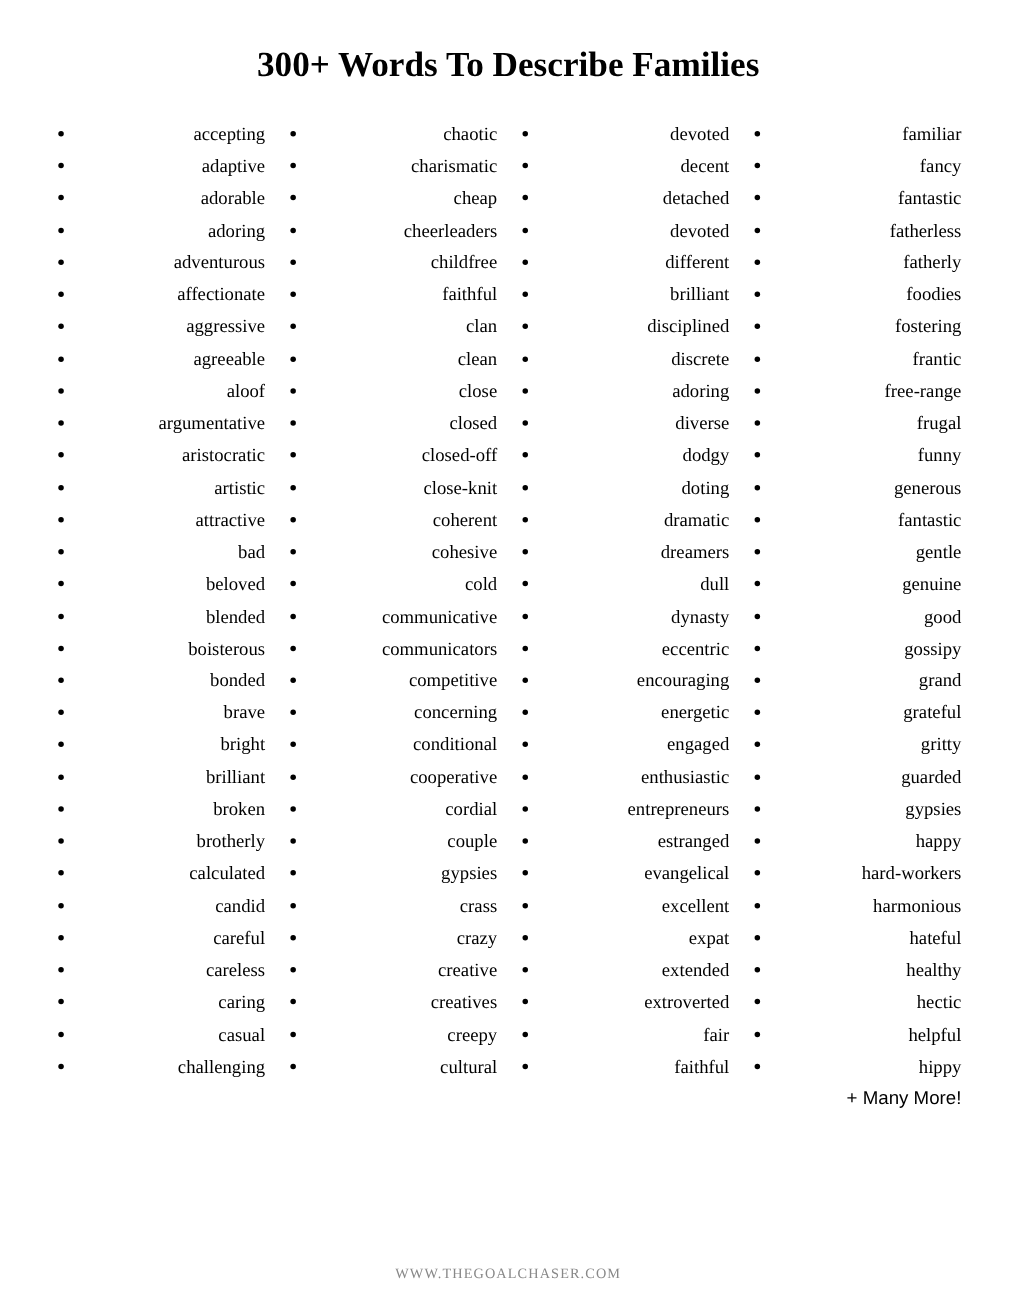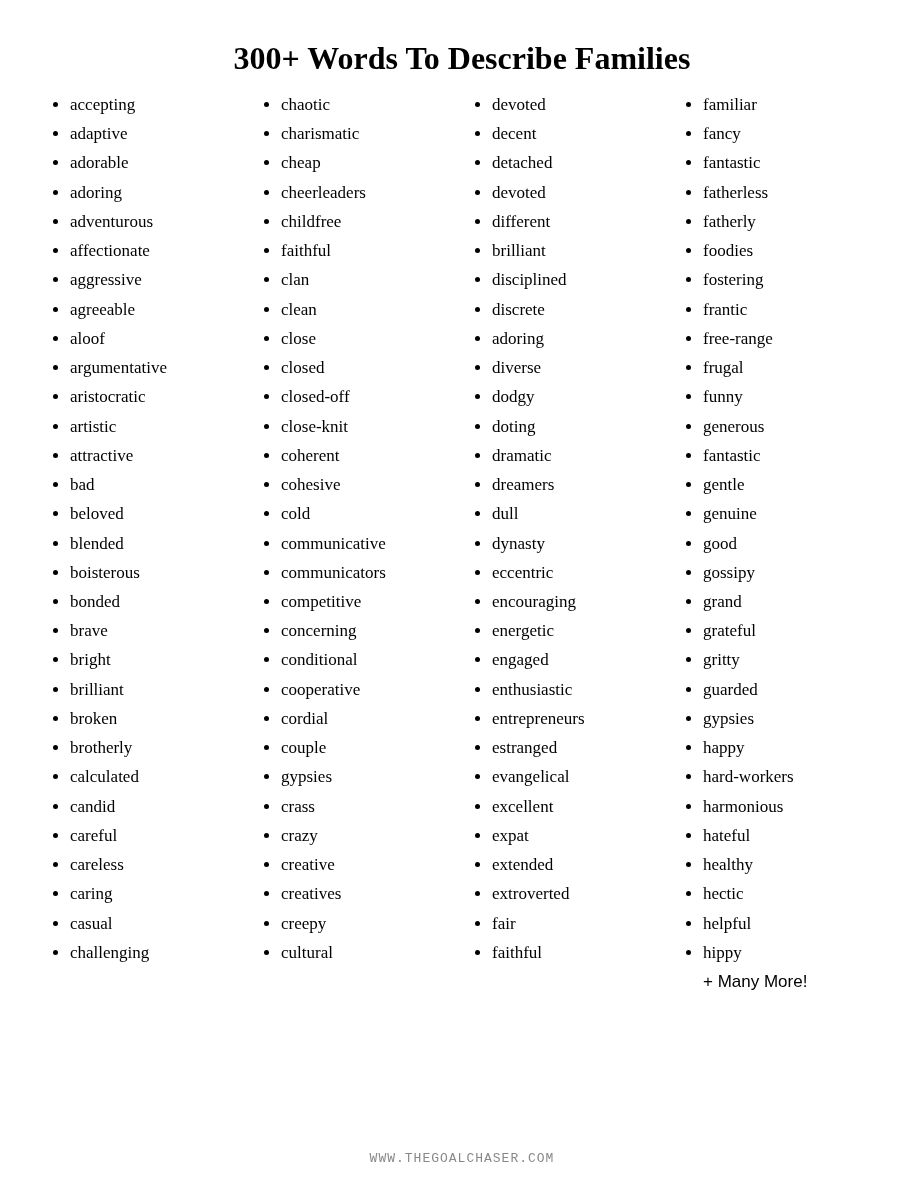--- a/index.html
+++ b/index.html
@@ -16,57 +16,58 @@
       display: flex;
       flex-direction: column;
       align-items: center;
       padding: 40px 40px 20px 40px;
     }
 
     .page-title {
       font-size: 32px;
       font-weight: bold;
       text-align: center;
-      margin-bottom: 13px;
+      margin-bottom: 30px;
       font-family: Georgia, serif;
       color: #000;
     }
 
     .columns-container {
       display: flex;
       flex-direction: row;
       width: 100%;
       gap: 0;
       flex: 1;
     }
 
     .column {
       flex: 1;
       padding: 0 10px;
+      text-align: right;
     }
 
     .word-list {
       list-style: disc;
       padding-left: 20px;
     }
 
     .word-list li {
       font-size: 17px;
       line-height: 1.72;
       color: #000;
       font-family: Georgia, serif;
     }
 
     .footer {
       margin-top: 30px;
       text-align: center;
       font-size: 13px;
       color: #888;
       letter-spacing: 1px;
-      font-family: Liberation Mono, monospace;
+      font-family: Liberation Serif, serif;
       padding-bottom: 10px;
     }
 
     .more-text {
       font-size: 17px;
       line-height: 1.72;
       color: #000;
       font-family: Liberation Sans, sans-serif;
       padding-left: 20px;
     }

